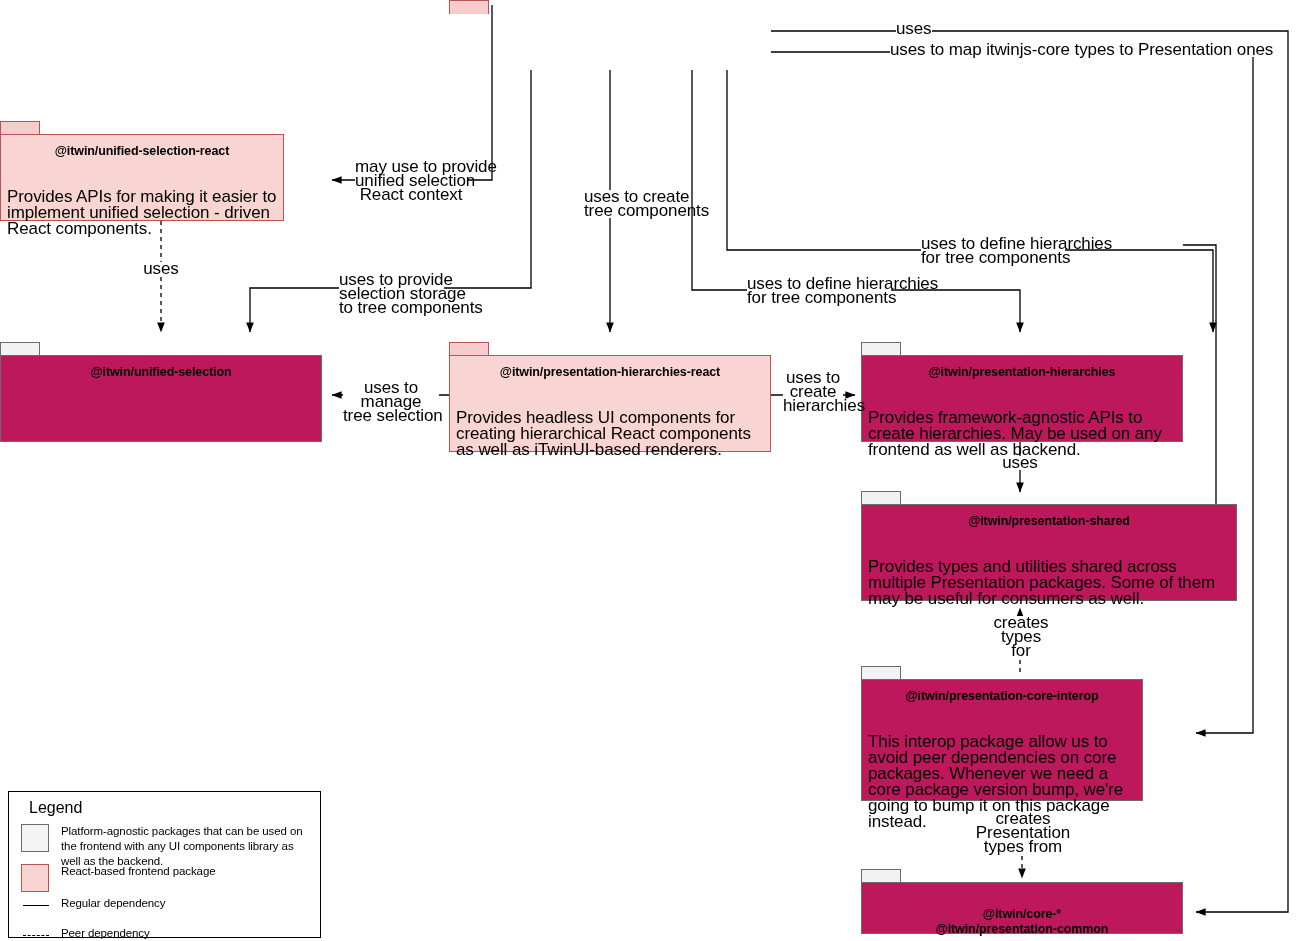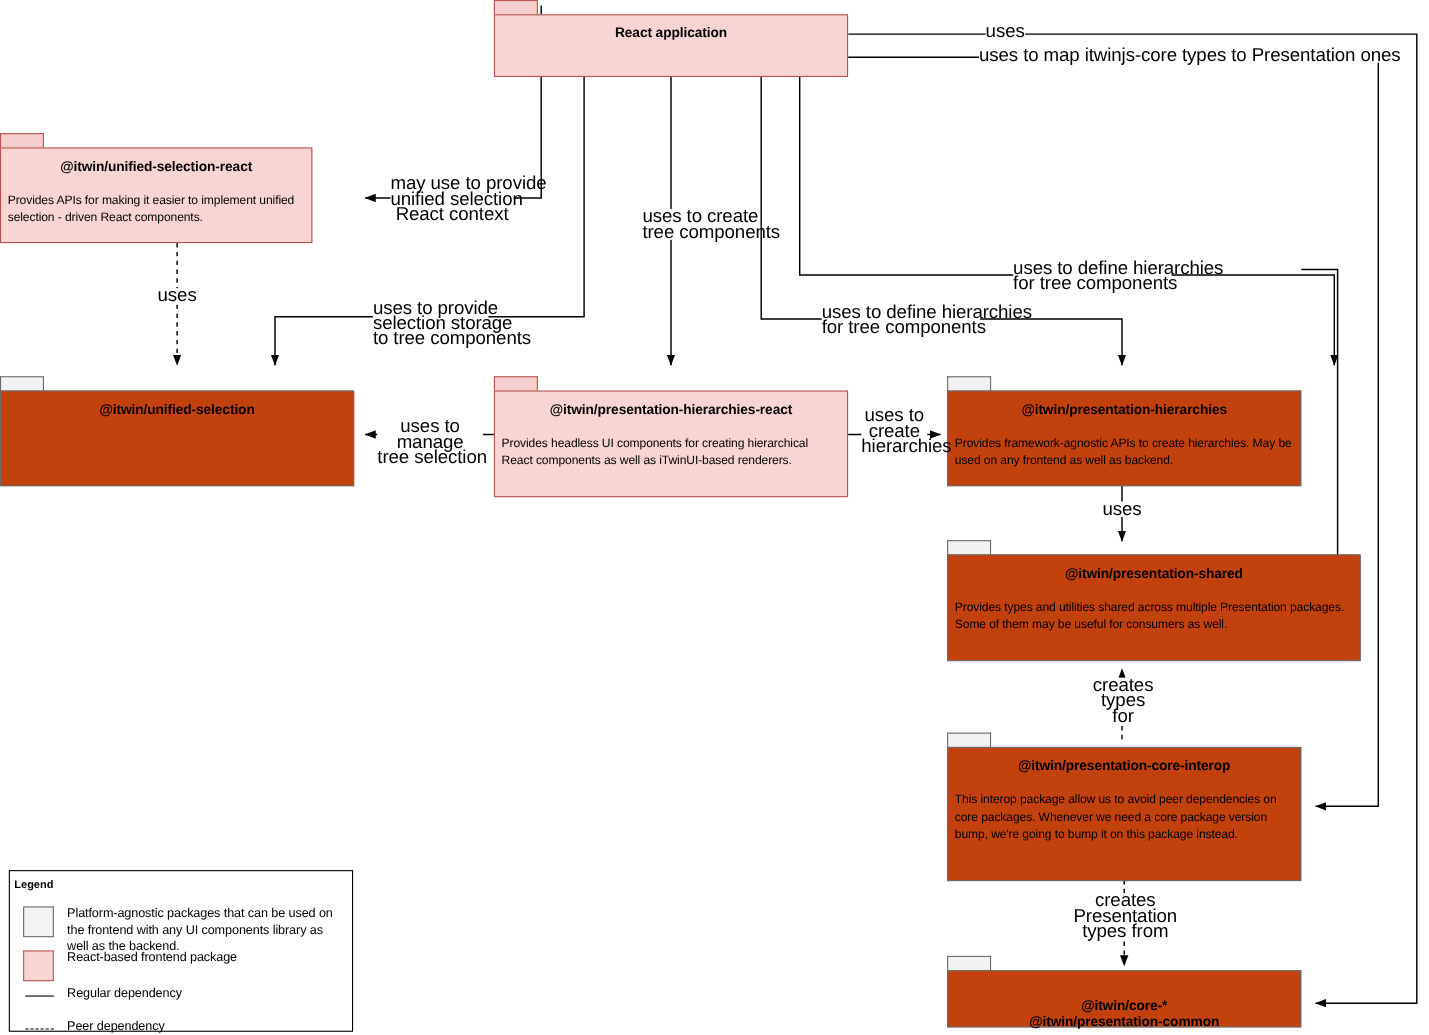--- a/index.html
+++ b/index.html
@@ -20,42 +20,42 @@
   .pkg .body{
     position:absolute;left:0;top:13px;right:0;bottom:0;
     box-sizing:border-box;border:1px solid #6b6b6b;
     padding:9px 6px 6px 6px;
   }
   .pkg .title{
     font-size:12.5px;font-weight:bold;text-align:center;line-height:15px;
     letter-spacing:-0.1px;
   }
   .pkg .desc{
-    font-size:11px;line-height:16px;text-align:left;margin-top:15px;
+    font-size:17px;line-height:16px;text-align:left;margin-top:30px;
     letter-spacing:-0.1px;
   }
   .pkg.grey .tab{background:#f2f2f2;}
-  .pkg.grey .body{background:#c2410c;}
+  .pkg.grey .body{background:#be185d;}
   .pkg.red .tab{background:#f6cdcd;border-color:#b85450;}
   .pkg.red .body{background:#f8d5d3;border-color:#b85450;}
 
   
   .elabel{
     position:absolute;font-size:17px;line-height:14px;
     text-align:center;background:#ffffff;white-space:nowrap;
     letter-spacing:-0.1px;
   }
 
   
   #legend{
     position:absolute;left:8px;top:791px;width:313px;height:147px;
     box-sizing:border-box;border:1px solid #000000;background:#ffffff;
   }
   #legend .lg-title{
-    position:absolute;left:4px;top:7px;font-size:10px;font-weight:bold;
+    position:absolute;left:20px;top:7px;font-size:16px;font-weight:normal;
   }
   .lg-row{position:absolute;left:12px;}
   .lg-swatch{position:absolute;left:0;top:0;width:28px;height:28px;box-sizing:border-box;}
   .lg-swatch.grey{background:#f4f4f4;border:1px solid #6b6b6b;}
   .lg-swatch.red{background:#f8d5d3;border:1px solid #b85450;}
   .lg-line{position:absolute;left:2px;top:9px;width:26px;height:0;border-top:1.6px solid #000;}
   .lg-line.dash{border-top:1.6px dashed #000;}
   .lg-text{position:absolute;left:40px;top:0;font-size:11.5px;line-height:15px;letter-spacing:-0.1px;}
 </style>
 </head>
@@ -96,23 +96,20 @@
       <path d="M1020,672 L1020,608" stroke-dasharray="4,4" marker-end="url(#ah)"></path>
 
       <path d="M1022,800 L1022,878" stroke-dasharray="4,4" marker-end="url(#ah)"></path>
 
       <path d="M1183,245 L1216,245 L1216,546 L1172,546" marker-end="url(#ah)"></path>
     </g>
   </svg>
 
   <div class="pkg red" style="left:449px;top:0px;width:322px;height:70px;">
     <div class="tab"></div>
-    <div class="body">
-      <div class="title">React application</div>
-    </div>
   </div>
 
   <div class="pkg red" style="left:0px;top:121px;width:284px;height:100px;">
     <div class="tab"></div>
     <div class="body">
       <div class="title">@itwin/unified-selection-react</div>
       <div class="desc">Provides APIs for making it easier to implement unified selection - driven React components.</div>
     </div>
   </div>
 
@@ -140,21 +137,21 @@
   </div>
 
   <div class="pkg grey" style="left:861px;top:491px;width:376px;height:110px;">
     <div class="tab"></div>
     <div class="body">
       <div class="title">@itwin/presentation-shared</div>
       <div class="desc">Provides types and utilities shared across multiple Presentation packages. Some of them may be useful for consumers as well.</div>
     </div>
   </div>
 
-  <div class="pkg grey" style="left:861px;top:666px;width:322px;height:135px;">
+  <div class="pkg grey" style="left:861px;top:666px;width:282px;height:135px;">
     <div class="tab"></div>
     <div class="body">
       <div class="title">@itwin/presentation-core-interop</div>
       <div class="desc">This interop package allow us to avoid peer dependencies on core packages. Whenever we need a core package version bump, we're going to bump it on this package instead.</div>
     </div>
   </div>
 
   <div class="pkg grey" style="left:861px;top:869px;width:322px;height:65px;">
     <div class="tab"></div>
     <div class="body" style="padding-top:24px;">

